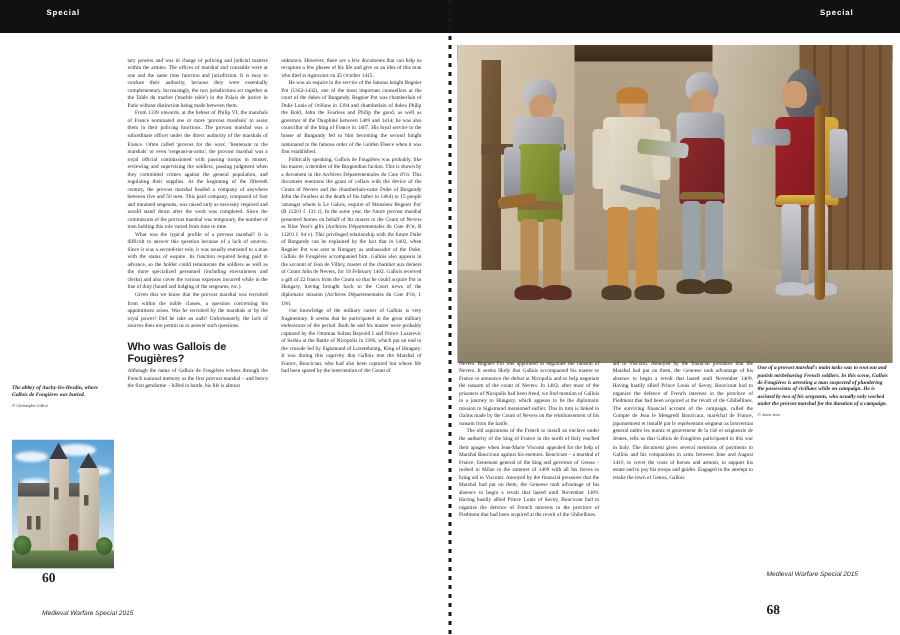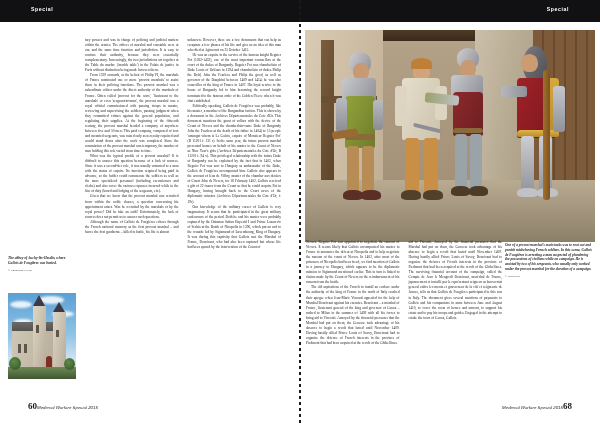--- a/index.html
+++ b/index.html
@@ -113,21 +113,21 @@
   .torso{position:absolute;border-radius:4px 4px 2px 2px;}
   .leg{position:absolute;border-radius:3px;}
   .arm{position:absolute;border-radius:3px;}
   .boot{position:absolute;border-radius:45% 45% 30% 30%;}
 
   
   .footer{
     position:absolute;bottom:12px;
     font-family:"Liberation Sans", sans-serif;
     font-size:4.4px;font-style:italic;color:#2a2728;
-    display:flex;align-items:baseline;gap:0;
+    display:flex;align-items:baseline;gap:16px;flex-direction:column;
   }
   .folio{
     font-size:9px;font-style:normal;font-weight:700;color:#1b1a1c;
     font-family:"Liberation Serif", serif;
   }
   .page-left .footer{left:28px;}
   .page-right .footer{right:28px;}
 </style>
 </head>
 <body>
@@ -166,20 +166,21 @@
       <div class="tree" style="left:1px;width:12px;height:13px;"></div>
       <div class="tree" style="left:56px;width:11px;height:12px;"></div>
     </div>
 
     <div class="cols">
       <div class="col">
         <p class="noindent">tary powers and was in charge of policing and judicial matters within the armies. The offices of marshal and constable were at one and the same time function and jurisdiction. It is easy to confuse their authority, because they were essentially complementary. Increasingly, the two jurisdictions act together at the Table du marbre ('marble table') in the Palais de justice in Paris without distinction being made between them.</p>
         <p>From 1339 onwards, at the behest of Philip VI, the marshals of France nominated one or more 'provost marshals' to assist them in their policing functions. The provost marshal was a subordinate officer under the direct authority of the marshals of France. Often called 'provost for the wars', 'lieutenant to the marshals' or even 'sergeant-at-arms', the provost marshal was a royal official commissioned with passing troops in muster, reviewing and supervising the soldiers, passing judgment when they committed crimes against the general population, and regulating their supplies. At the beginning of the fifteenth century, the provost marshal headed a company of anywhere between five and 50 men. This paid company, composed of foot and mounted sergeants, was raised only as necessity required and would stand down after the work was completed. Since the commission of the provost marshal was temporary, the number of men holding this role varied from time to time.</p>
         <p>What was the typical profile of a provost marshal? It is difficult to answer this question because of a lack of sources. Since it was a second-tier role, it was usually entrusted to a man with the status of esquire. Its function required being paid in advance, so the holder could remunerate the soldiers as well as the more specialized personnel (including executioners and clerks) and also cover the various expenses incurred while in the line of duty (board and lodging of the sergeants, etc.).</p>
         <p>Given that we know that the provost marshal was recruited from within the noble classes, a question concerning his appointment arises. Was he recruited by the marshals or by the royal power? Did he take an oath? Unfortunately, the lack of sources does not permit us to answer such questions.</p>
+        <h2 class="subhead">Who was Gallois de Fougières?</h2>
         <p class="noindent">Although the name of Gallois de Fougières echoes through the French national memory as the first provost marshal – and hence the first gendarme – killed in battle, his life is almost</p>
       </div>
       <div class="col">
         <p class="noindent">unknown. However, there are a few documents that can help us recapture a few phases of his life and give us an idea of this man who died at Agincourt on 25 October 1415.</p>
         <p>He was an esquire in the service of the famous knight Regnier Pot (1362-1432), one of the most important counsellors at the court of the dukes of Burgundy. Regnier Pot was chamberlain of Duke Louis of Orléans in 1394 and chamberlain of dukes Philip the Bold, John the Fearless and Philip the good, as well as governor of the Dauphiné between 1409 and 1414; he was also councillor of the king of France in 1407. His loyal service to the house of Burgundy led to him becoming the second knight nominated to the famous order of the Golden Fleece when it was first established.</p>
         <p>Politically speaking, Gallois de Fougières was probably, like his master, a member of the Burgundian faction. This is shown by a document in the Archives Départementales du Cote d'Or. This document mentions the grant of collars with the device of the Count of Nevers and the chamberlain-came Duke of Burgundy John the Fearless at the death of his father in 1404) to 15 people 'amongst whom is Le Galois, esquire of Monsieur Regnier Pot' (B 11201 f. 131 r). In the same year, the future provost marshal presented homes on behalf of his master to the Count of Nevers as Nine Year's gifts (Archives Départementales du Cote d'Or, B 11201 f. 94 v). This privileged relationship with the future Duke of Burgundy can be explained by the fact that in 1402, when Regnier Pot was sent to Hungary as ambassador of the Duke, Gallois de Fougières accompanied him. Gallois also appears in the account of Jean de Vilhry, master of the chamber aux deniers of Count John de Nevers, for 18 February 1402. Gallois received a gift of 22 francs from the Count so that he could acquire Pot in Hungary, having brought back to the Court news of the diplomatic mission (Archives Départementales du Cote d'Or, f. 19r).</p>
         <p>Our knowledge of the military career of Gallois is very fragmentary. It seems that he participated in the great military endeavours of the period. Both he and his master were probably captured by the Ottoman Sultan Bayezid I and Prince Lazarevic of Serbia at the Battle of Nicopolis in 1396, which put an end to the crusade led by Sigismund of Luxembourg, King of Hungary. It was during this captivity that Gallois met the Marshal of France, Boucicaut, who had also been captured but whose life had been spared by the intervention of the Count of</p>
       </div>
     </div>
 

